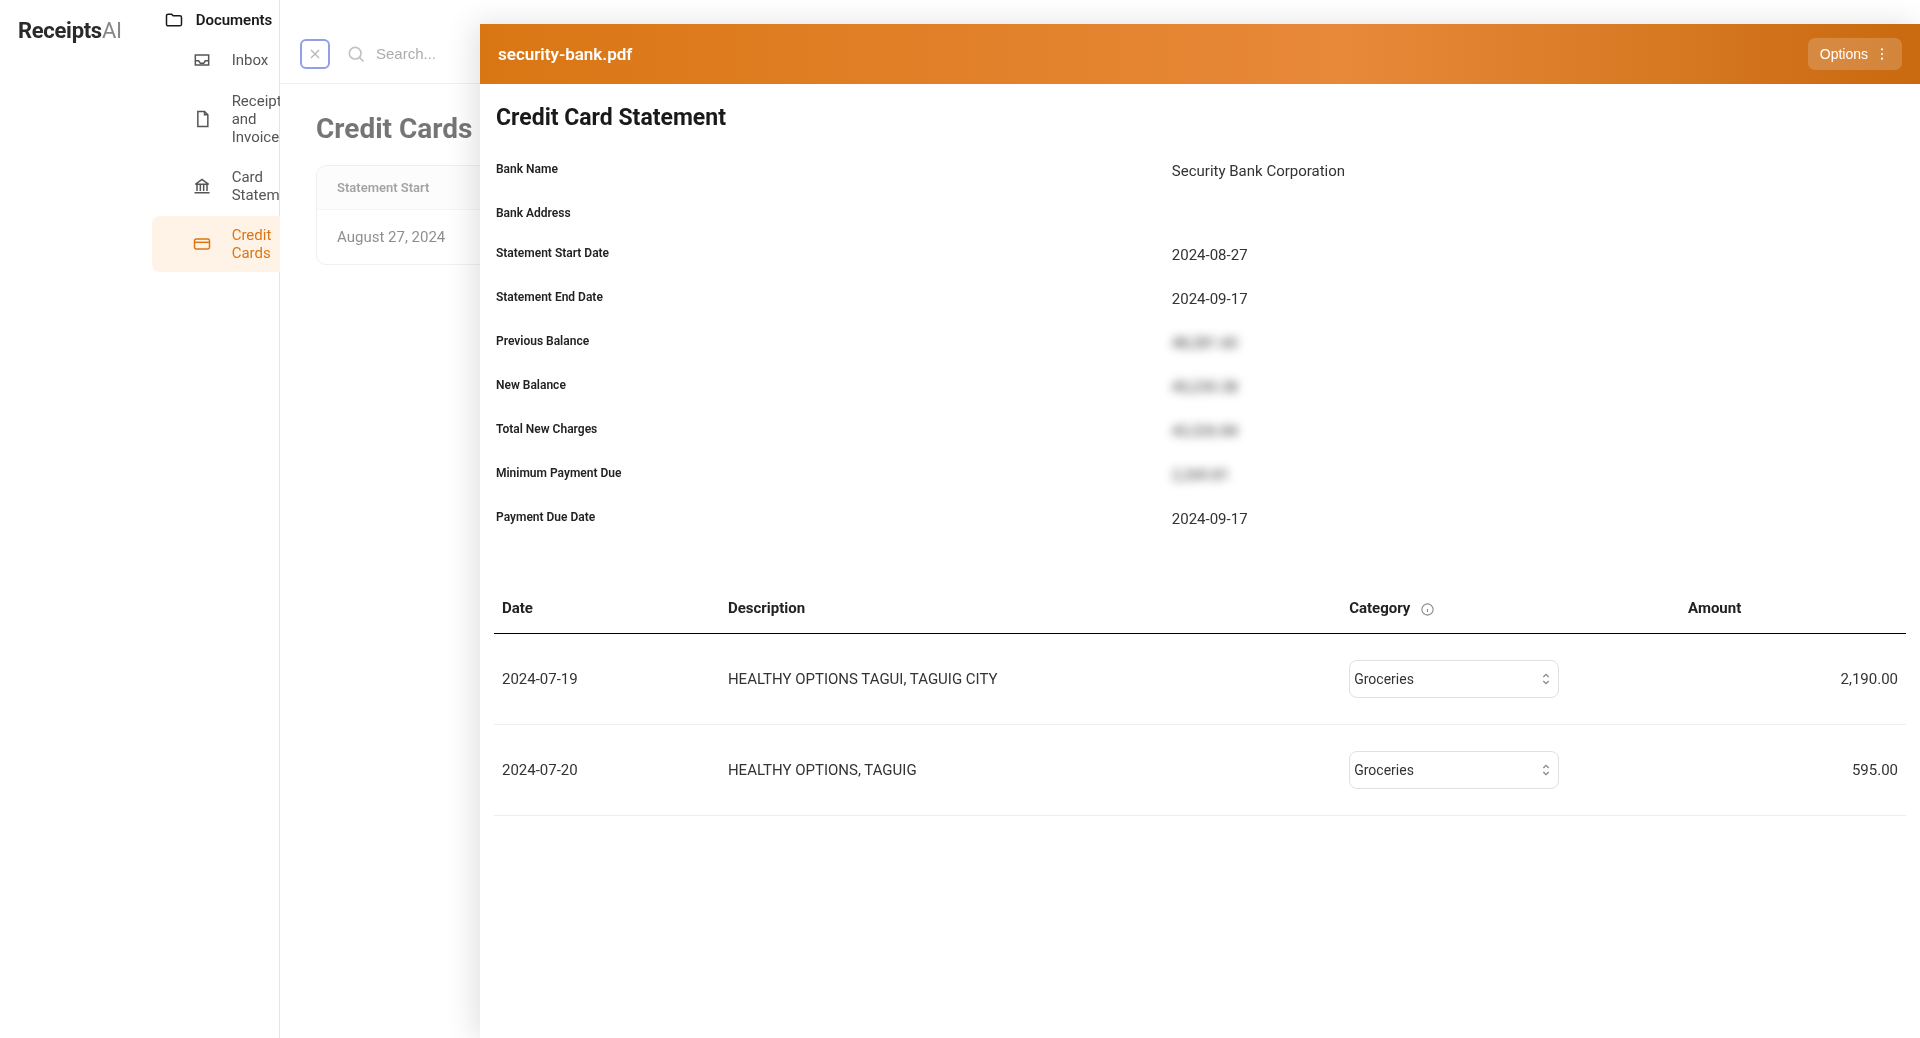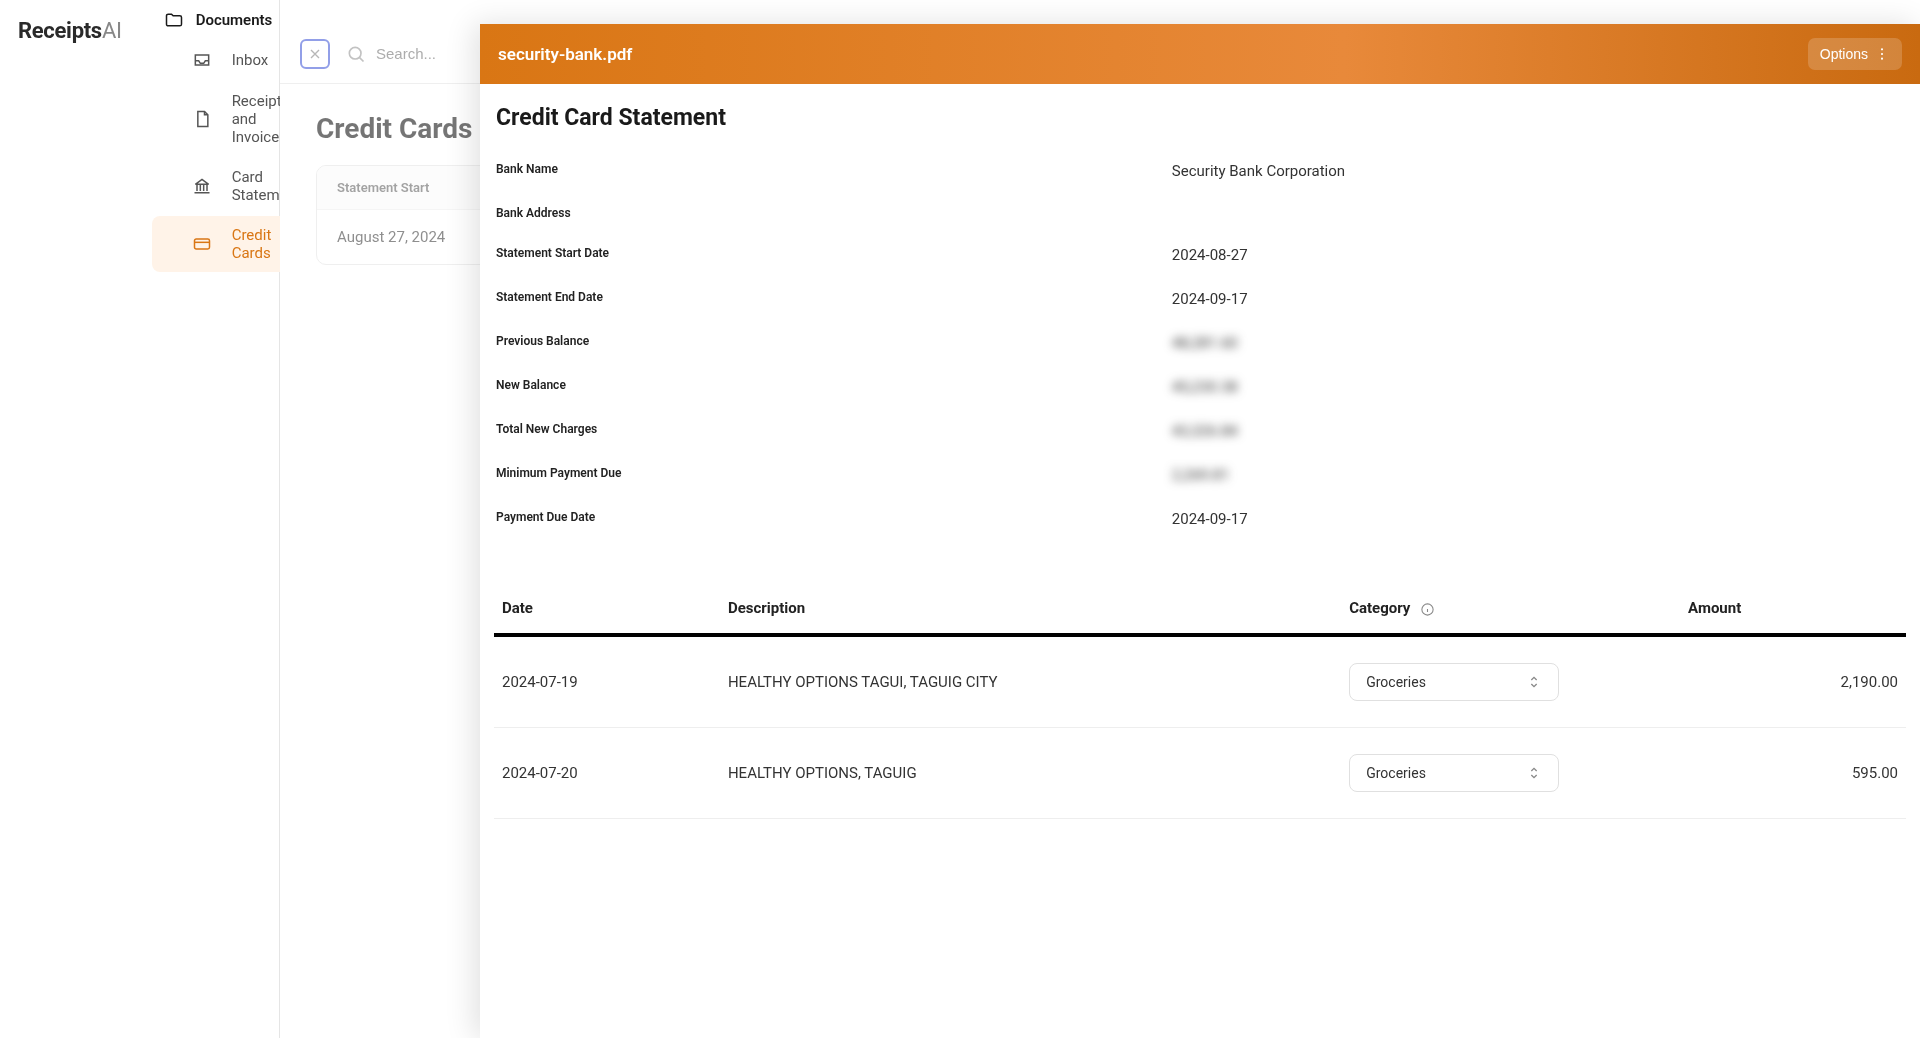--- a/index.html
+++ b/index.html
@@ -53,25 +53,25 @@
 .section-title { font-size: 23px; font-weight: 700; margin-bottom: 18px; padding-left: 2px; }
 
 .kvtable { width: 100%; }
 .kv-row { display: flex; padding: 13px 2px; }
 .kv-label { width: 48%; font-weight: 600; font-size: 12px; color: #222; }
 .kv-value { flex: 1; font-size: 15px; color: #333; }
 .blurred { filter: blur(5px); user-select: none; }
 
 
 .tx-table { width: 100%; margin-top: 44px; border-collapse: collapse; }
-.tx-table th { text-align: left; font-size: 15px; font-weight: 700; padding: 14px 8px 16px; color: #222; border-bottom: 4px solid #000000; }
+.tx-table th { text-align: left; font-size: 15px; font-weight: 700; padding: 14px 8px 16px; color: #222; border-bottom: 1px solid #000000; }
 .tx-table th.amt { text-align: left; }
 .tx-table td { padding: 26px 8px; font-size: 15px; color: #333; border-bottom: 1px solid #eee; }
 .tx-table td.amt { text-align: right; }
-.cat-select { display: inline-flex; align-items: center; justify-content: space-between; width: 210px; padding: 10px 16px; border: 1px solid #e0e0e0; border-radius: 8px; font-size: 14px; color: #333; cursor: pointer; background: #fff; }
+.cat-select { display: inline-flex; align-items: center; justify-content: space-between; width: 210px; padding: 10px 4px; border: 1px solid #e0e0e0; border-radius: 8px; font-size: 14px; color: #333; cursor: pointer; background: #fff; }
 .info-icon { width: 15px; height: 15px; vertical-align: middle; margin-left: 6px; stroke: #888; fill: none; stroke-width: 1.7; }
 
 
 .scrim { position: absolute; inset: 0; background: rgba(255,255,255,0.4); z-index: 5; }
 
 
 .i20 { width: 20px; height: 20px; }
 .i16 { width: 16px; height: 16px; }
 </style>
 </head>

